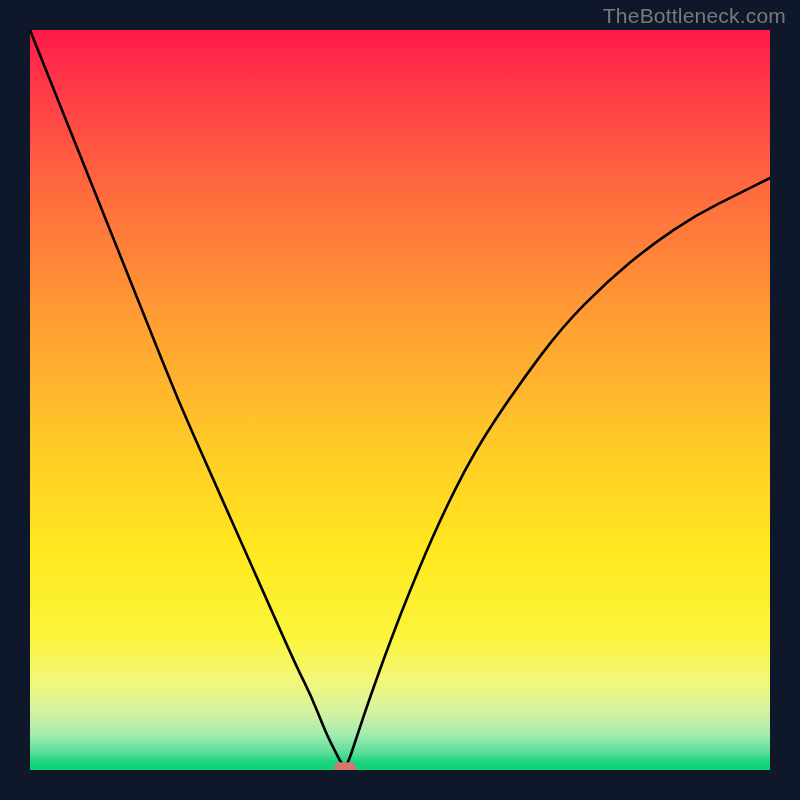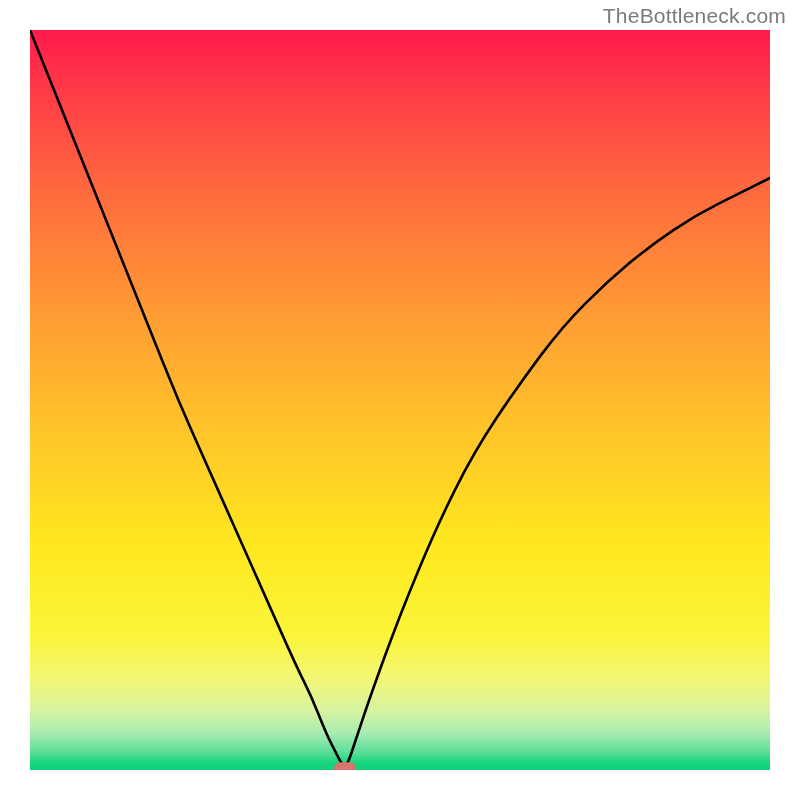--- a/index.html
+++ b/index.html
@@ -7,21 +7,21 @@
     padding: 0;
     width: 800px;
     height: 800px;
     background: #000;
     overflow: hidden;
     font-family: Arial, Helvetica, sans-serif;
   }
   .frame {
     position: absolute;
     inset: 0;
-    background: #ffffff;
+    background: #0f172a;
   }
   .plot-area {
     position: absolute;
     left: 30px;
     top: 30px;
     width: 740px;
     height: 740px;
     overflow: hidden;
   }
   .gradient {

